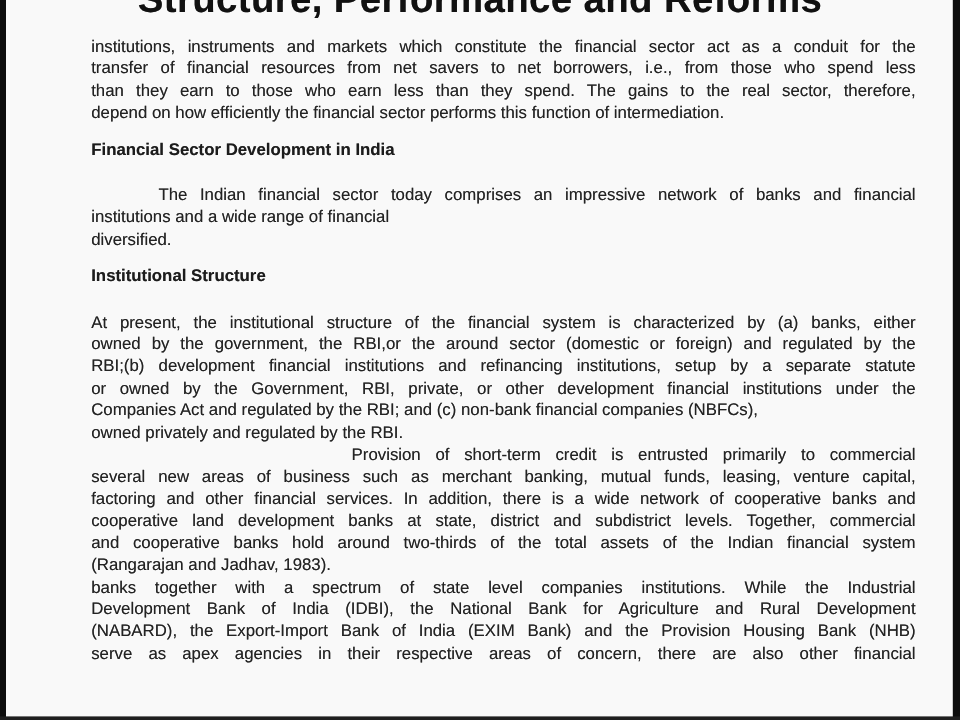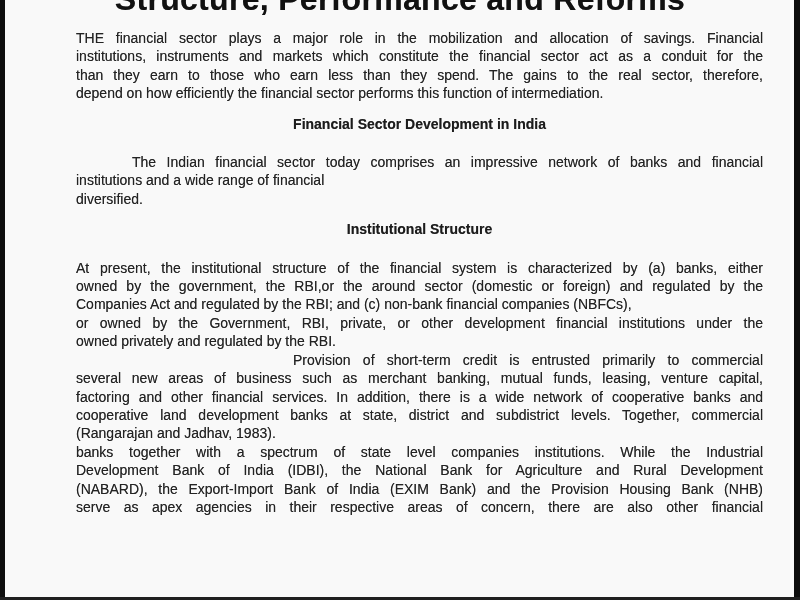--- a/index.html
+++ b/index.html
@@ -35,57 +35,58 @@
     font-size:14px;
     line-height:18.4px;
     white-space:normal;
   }
   .ln.j{text-align:justify;text-align-last:justify;}
   .heading{
     font-size:14px;line-height:18.4px;
     font-weight:bold;
     margin-top:12px;
     color:#1c1c1c;
-    text-align:center;
   }
   .para{margin-top:20px;}
   .para.first{margin-top:0;}
   .para.flush{margin-top:0;}
 </style>
 </head>
 <body>
 
 <div class="page">
   <div class="edge left"></div>
   <div class="edge right"></div>
   <h1 class="title">Structure, Performance and Reforms</h1>
   <div class="content" id="content">
       <div class="para first">
-        <div class="ln j">THE financial sector plays a major role in the mobilization and allocation of savings. Financial</div>
         <div class="ln j">institutions, instruments and markets which constitute the financial sector act as a conduit for the</div>
+        <div class="ln j">transfer of financial resources from net savers to net borrowers, i.e., from those who spend less</div>
         <div class="ln j">than they earn to those who earn less than they spend. The gains to the real sector, therefore,</div>
         <div class="ln">depend on how efficiently the financial sector performs this function of intermediation.</div>
       </div>
       <div class="heading">Financial Sector Development in India</div>
       <div class="para">
         <div class="ln j" style="text-indent: 56px;">The Indian financial sector today comprises an impressive network of banks and financial</div>
         <div class="ln">institutions and a wide range of financial</div>
         <div class="ln">diversified.</div>
       </div>
       <div class="heading">Institutional Structure</div>
       <div class="para">
         <div class="ln j">At present, the institutional structure of the financial system is characterized by (a) banks, either</div>
         <div class="ln j">owned by the government, the RBI,or the around sector (domestic or foreign) and regulated by the</div>
+        <div class="ln j">RBI;(b) development financial institutions and refinancing institutions, setup by a separate statute</div>
+        <div class="ln j">or owned by the Government, RBI, private, or other development financial institutions under the</div>
         <div class="ln">Companies Act and regulated by the RBI; and (c) non-bank financial companies (NBFCs),</div>
-        <div class="ln j">or owned by the Government, RBI, private, or other development financial institutions under the</div>
         <div class="ln">owned privately and regulated by the RBI.</div>
         <div class="ln j" style="text-indent: 217px;">Provision of short-term credit is entrusted primarily to commercial</div>
         <div class="ln j">several new areas of business such as merchant banking, mutual funds, leasing, venture capital,</div>
         <div class="ln j">factoring and other financial services. In addition, there is a wide network of cooperative banks and</div>
         <div class="ln j">cooperative land development banks at state, district and subdistrict levels. Together, commercial</div>
+        <div class="ln j">and cooperative banks hold around two-thirds of the total assets of the Indian financial system</div>
         <div class="ln">(Rangarajan and Jadhav, 1983).</div>
       </div>
       <div class="para flush">
         <div class="ln j">banks together with a spectrum of state level companies institutions. While the Industrial</div>
         <div class="ln j">Development Bank of India (IDBI), the National Bank for Agriculture and Rural Development</div>
         <div class="ln j">(NABARD), the Export-Import Bank of India (EXIM Bank) and the Provision Housing Bank (NHB)</div>
         <div class="ln j">serve as apex agencies in their respective areas of concern, there are also other financial</div>
       </div>
     </div>
   <div class="edge bottom"></div>

